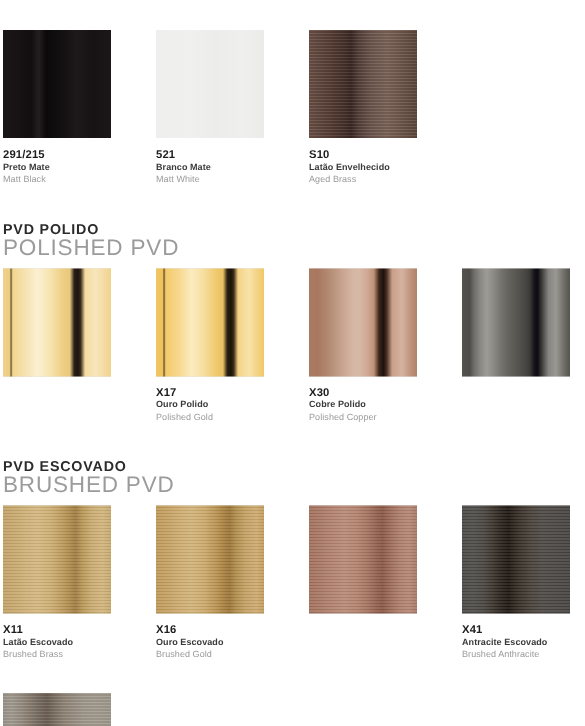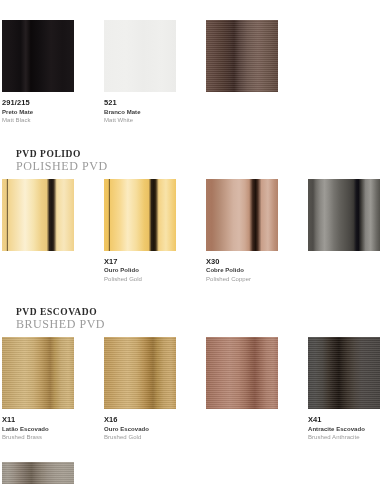--- a/index.html
+++ b/index.html
@@ -15,35 +15,34 @@
   .sheet {
     position: relative;
     width: 340px;
     height: 484px;
     background: #ffffff;
     padding: 0;
   }
 
   
   .section-head {
-    padding-left: 16px;
+    padding-left: 2px;
     margin-bottom: 7px;
-    font-family: Liberation Serif, serif;
   }
   .section-head .pt {
     display: block;
     font-size: 9.5px;
     font-weight: bold;
     letter-spacing: 0.55px;
     color: #2b2b2b;
     line-height: 12px;
   }
   .section-head .en {
     display: block;
-    font-size: 12px;
+    font-size: 15px;
     font-weight: normal;
     letter-spacing: 0.55px;
     color: #9b9b9b;
     line-height: 12px;
   }
 
   
   .row {
     display: flex;
     gap: 30px;
@@ -123,20 +122,25 @@
           <div class="cell">
             <div class="swatch plain" style="background-image: linear-gradient(to right, rgb(238, 238, 236) 0%, rgb(240, 240, 238) 30%, rgb(236, 236, 234) 55%, rgb(239, 239, 237) 80%, rgb(235, 235, 233) 100%);"></div>
             <div class="caption">
               <span class="code">521</span>
               <span class="pt">Branco Mate</span>
               <span class="en">Matt White</span>
             </div>
           </div>
           <div class="cell">
             <div class="swatch brushed" style="background-image: linear-gradient(to right, rgb(106, 80, 70) 0%, rgb(94, 69, 60) 12%, rgb(80, 57, 48) 24%, rgb(69, 48, 42) 33%, rgb(59, 40, 35) 39%, rgb(84, 64, 58) 46%, rgb(109, 87, 78) 58%, rgb(122, 98, 88) 72%, rgb(107, 84, 73) 88%, rgb(93, 70, 60) 100%);"></div>
+            <div class="caption">
+              <span class="code">S10</span>
+              <span class="pt">Latão Envelhecido</span>
+              <span class="en">Aged Brass</span>
+            </div>
           </div>
         </div>
       </div>
       <div class="block-space"></div>
       <div class="section">
         <div class="section-head">
           <span class="pt">PVD POLIDO</span>
           <span class="en">POLISHED PVD</span>
         </div>
         <div class="row">

